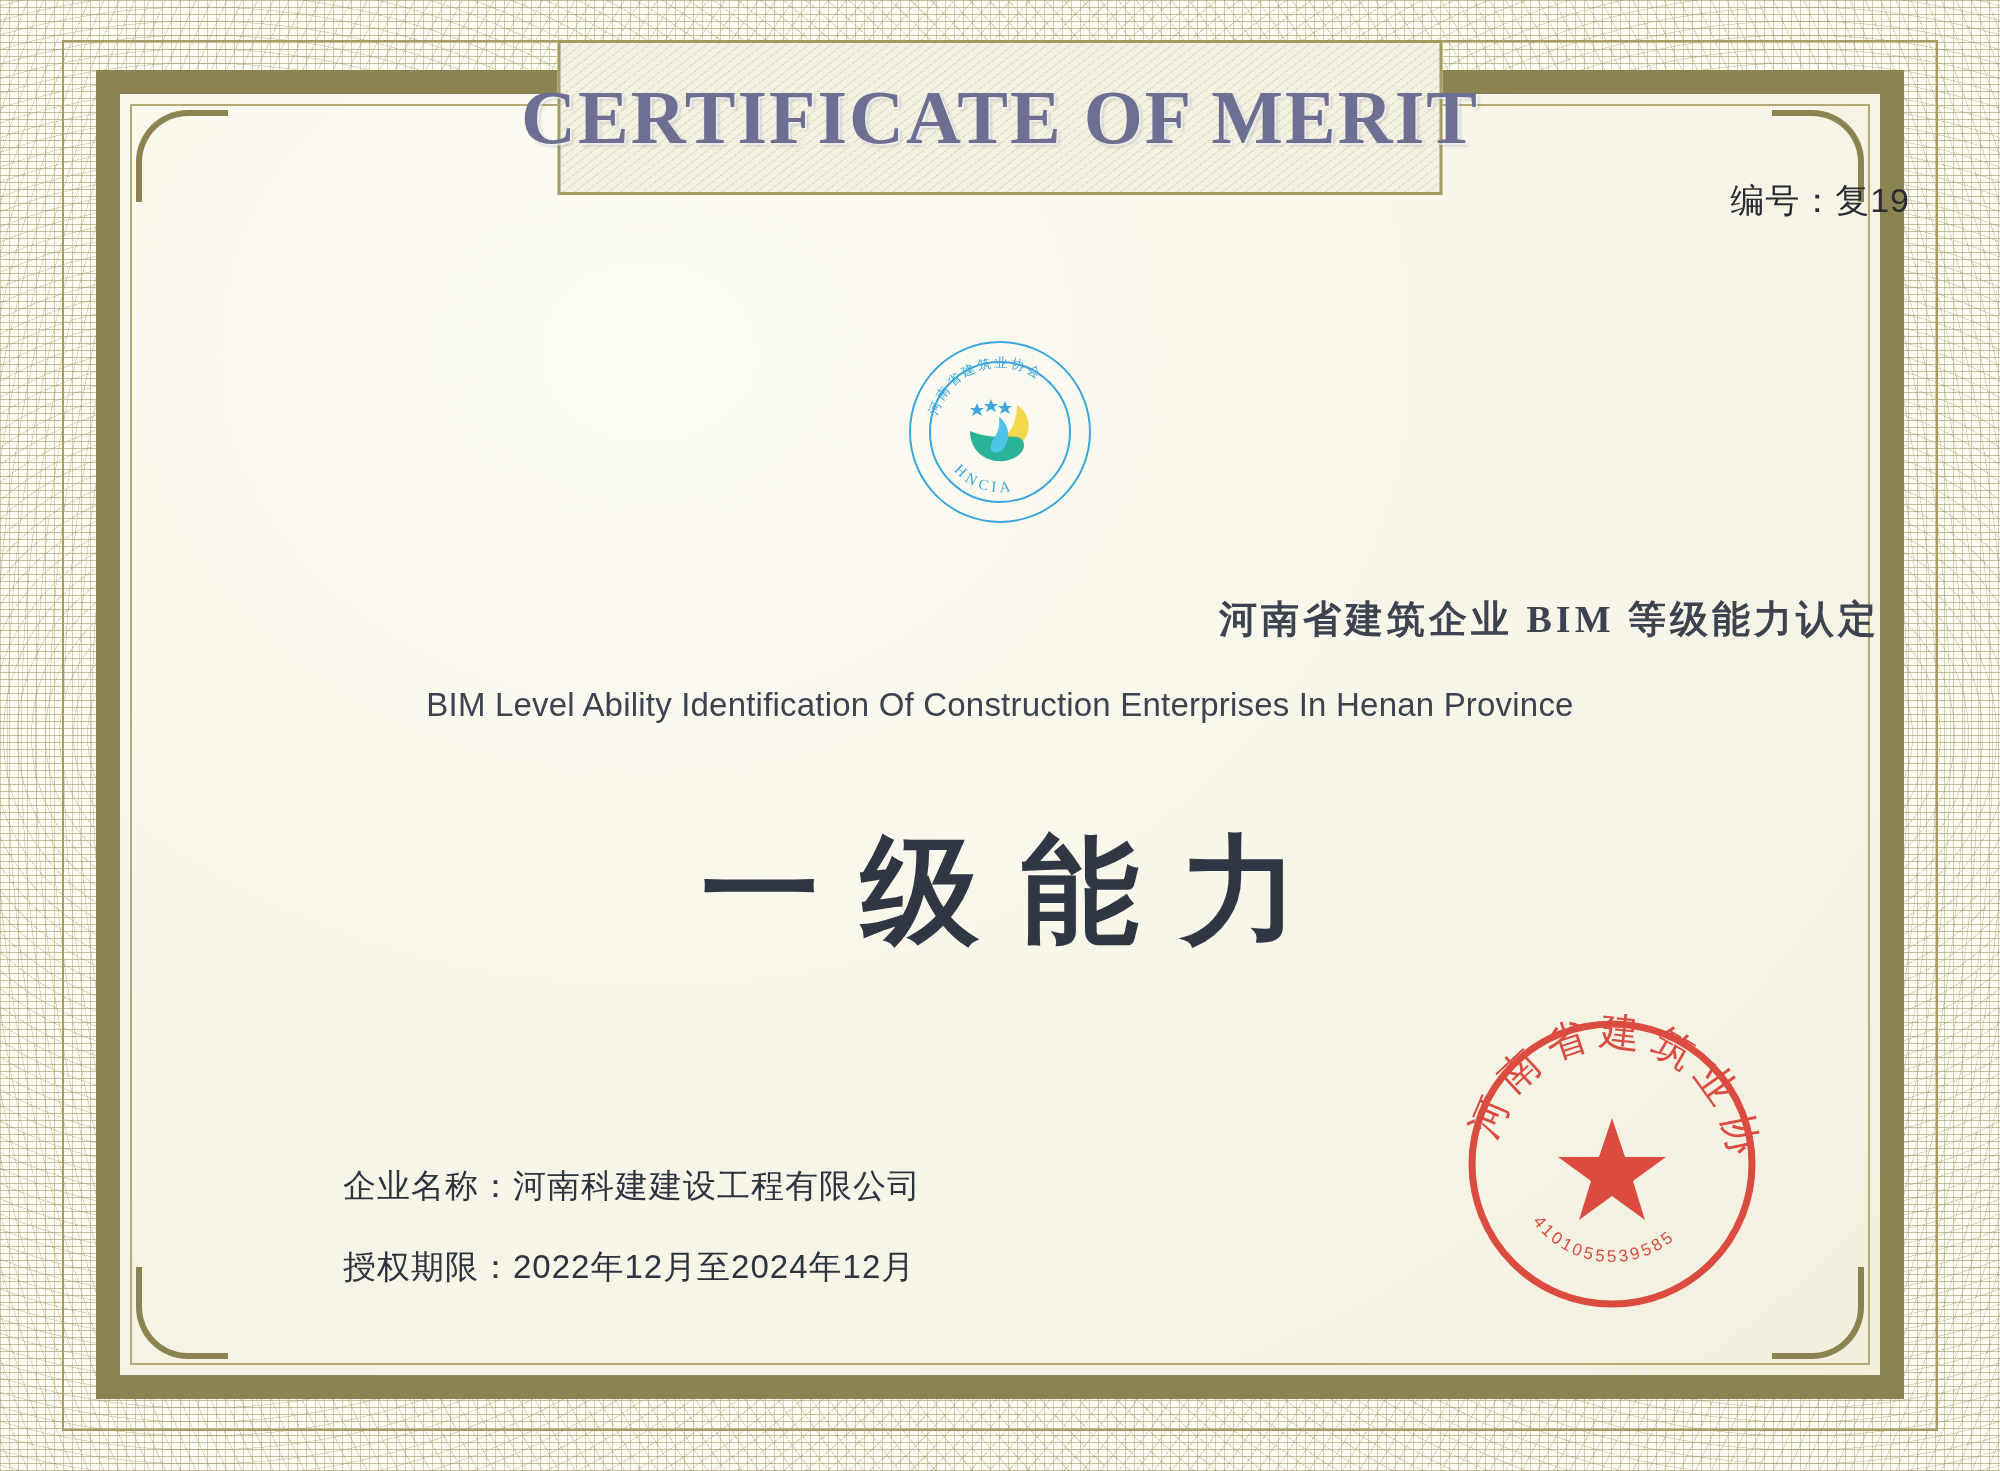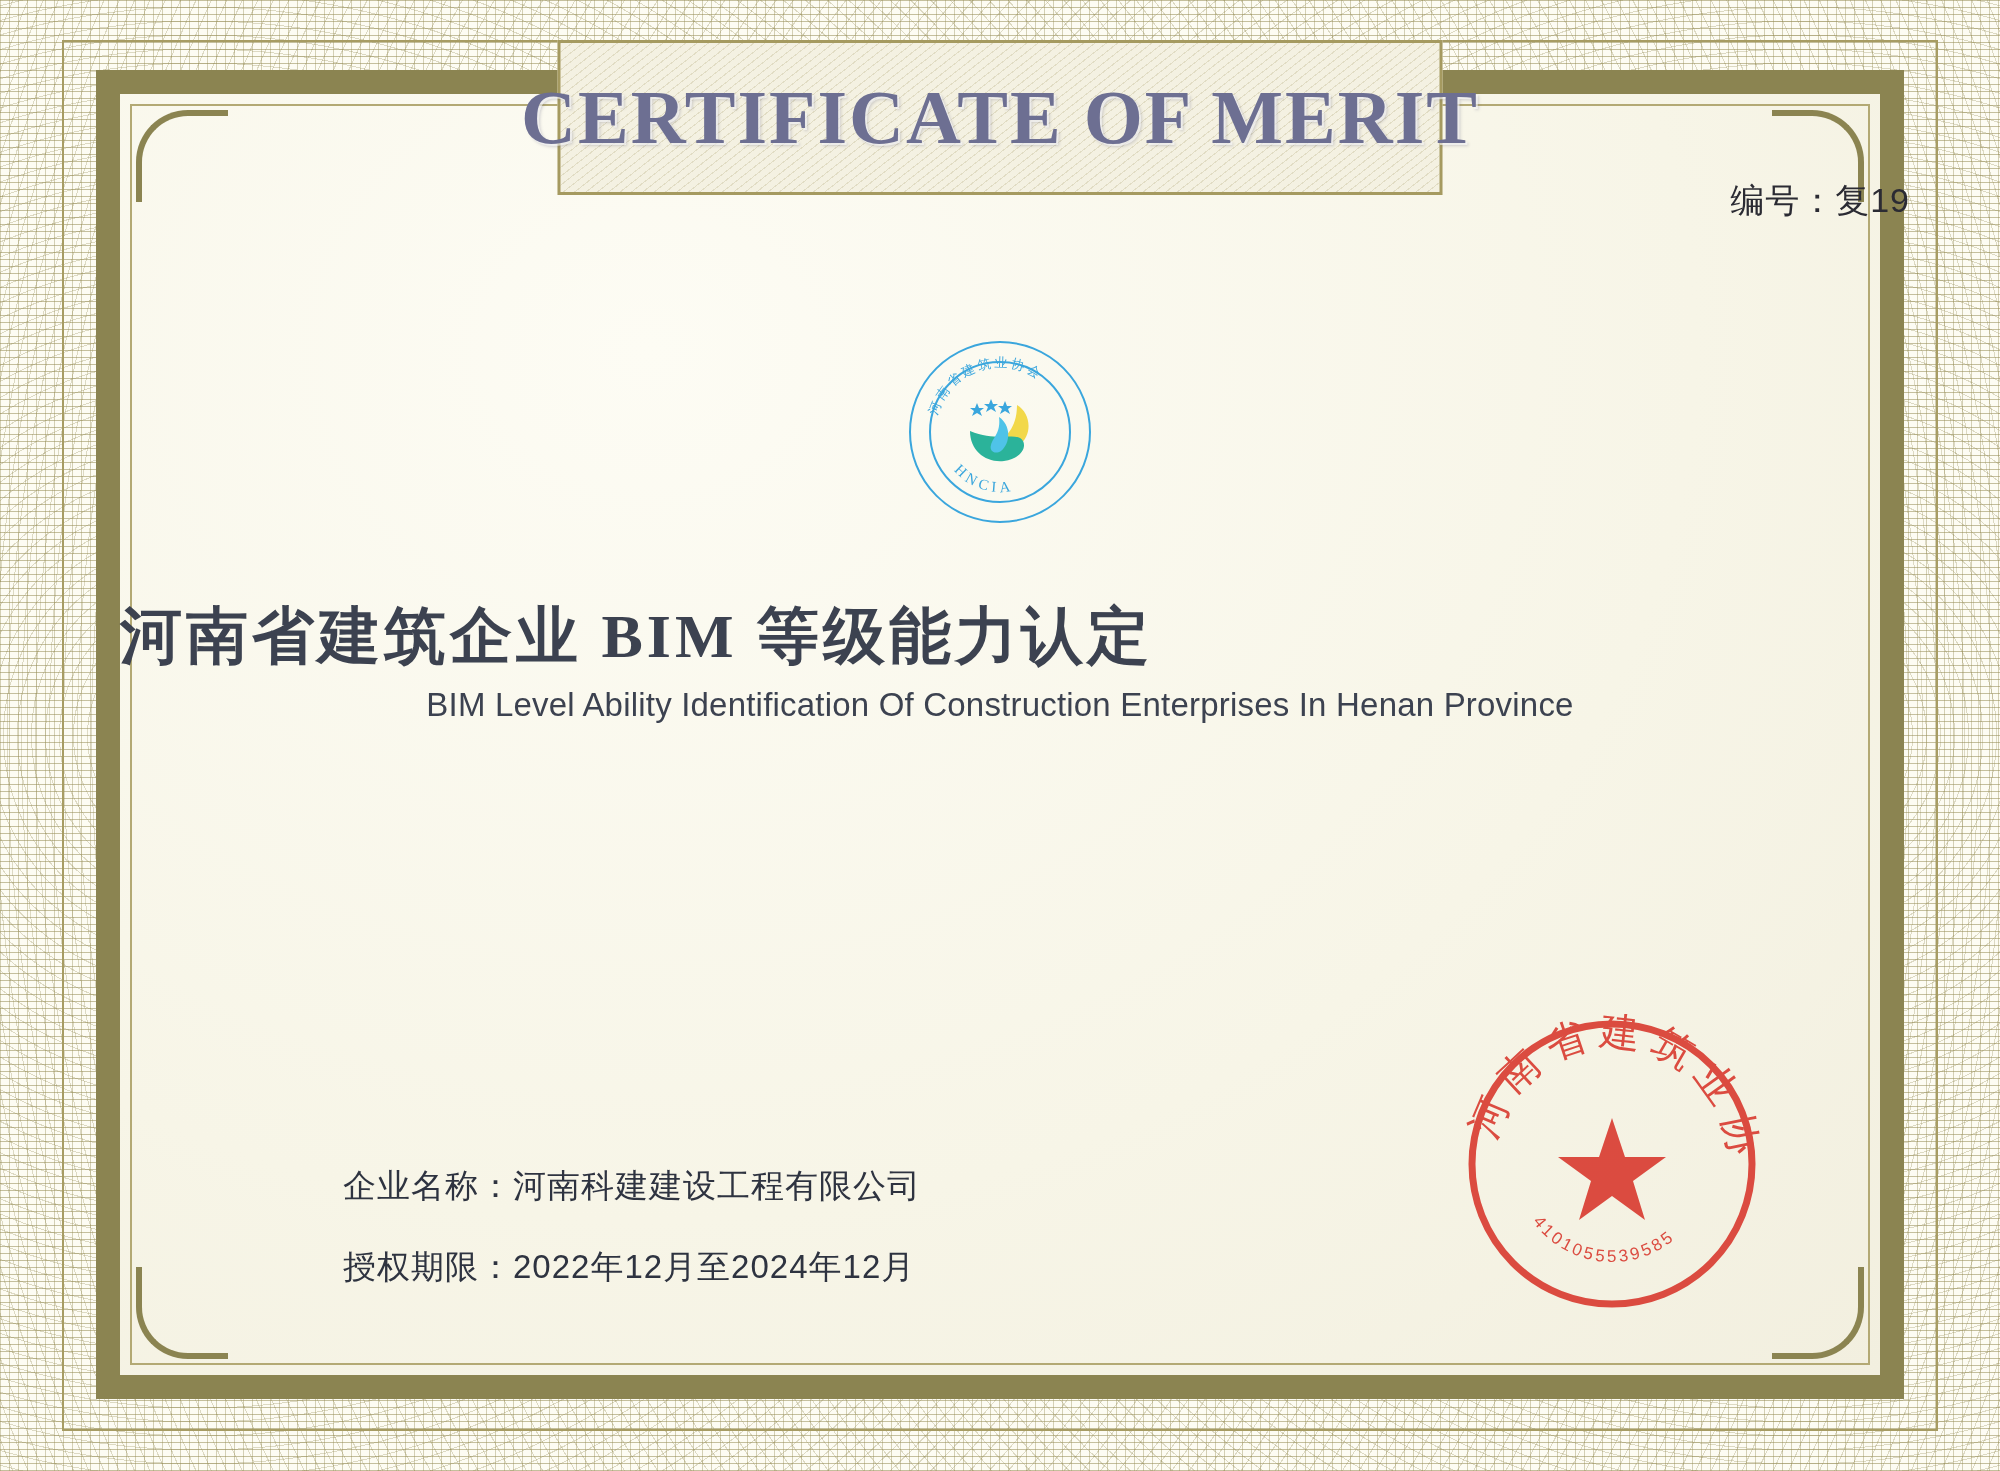--- a/index.html
+++ b/index.html
@@ -126,23 +126,23 @@
     width: 186px;
     height: 186px;
     z-index: 5;
   }
 
   
   .cn-title {
     position: absolute;
     left: 0; right: 0;
     top: 500px;
-    text-align: left;
+    text-align: right;
     font-family: "Liberation Serif", serif;
-    font-size: 62px;
+    font-size: 38px;
     font-weight: 700;
     color: #3c4250;
     letter-spacing: 4px;
   }
   .en-title {
     position: absolute;
     left: 0; right: 0;
     top: 592px;
     text-align: center;
     font-size: 33px;
@@ -235,20 +235,21 @@
           <polygon points="98,62 100,67 105,67 101,70 103,75 98,72 93,75 95,70 91,67 96,67" fill="#3aa6dd"></polygon>
         </g>
         <path d="M110 66 C124 74 126 96 112 106 C104 112 96 110 96 104 C96 96 110 92 110 66 Z" fill="#f2d84a"></path>
         <path d="M63 92 C63 112 79 124 97 122 C112 120 120 110 116 102 C110 92 92 104 63 92 Z" fill="#2bb39a"></path>
         <path d="M92 78 C104 86 104 104 94 112 C88 116 82 112 84 106 C86 98 94 94 92 78 Z" fill="#4fc3e8"></path>
       </svg>
     </div>
 
     <div class="cn-title">河南省建筑企业 BIM 等级能力认定</div>
     <div class="en-title">BIM Level Ability Identification Of Construction Enterprises In Henan Province</div>
+    <div class="grade">一级能力</div>
 
     <div class="fields">
       <div class="field-row">
         <span class="field-label">企业名称：</span><span class="field-value">河南科建建设工程有限公司</span>
       </div>
       <div class="field-row">
         <span class="field-label">授权期限：</span><span class="field-value">2022年12月至2024年12月</span>
       </div>
     </div>
 

